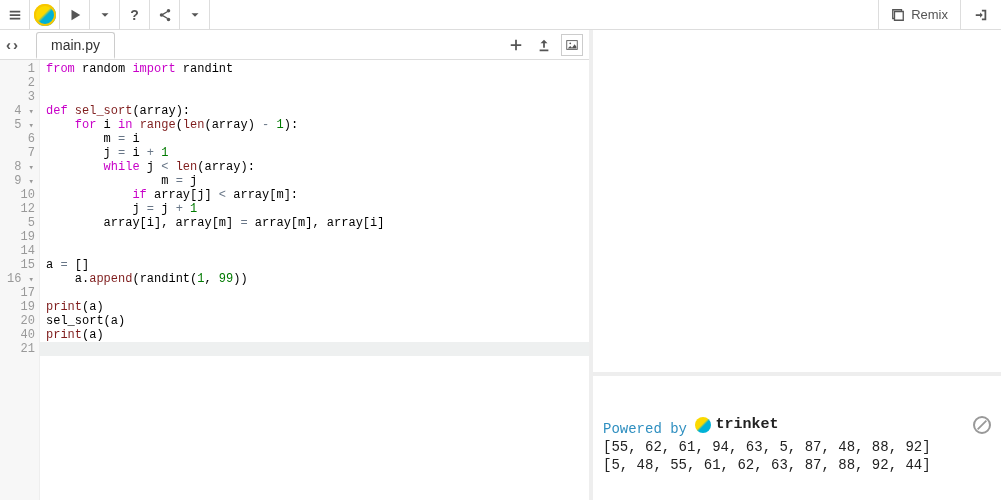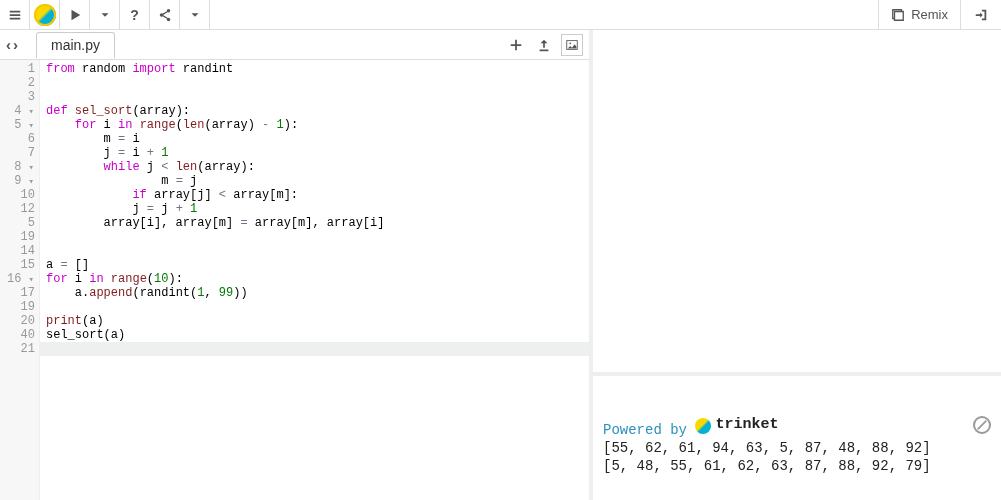--- a/index.html
+++ b/index.html
@@ -25,21 +25,21 @@
 .gutter div{ height:14px; }
 .fold{ color:#999; font-size:9px; padding-right:1px; } .fold::after{content:"▾";}
 .code { flex:1; padding:2px 0 0 6px; position:relative; }
 .code pre{ font-family:inherit; font-size:inherit; line-height:14px; }
 .hl-line{ position:absolute; left:0; right:0; height:14px; background:#eef0f0; }
 .kw{ color:#c800c8; } .fn{ color:#7f1d1d; } .op{ color:#687687; } .num{ color:#007a00; } 
 .right { flex:1; display:flex; flex-direction:column;gap:32px; }
 .out-top{ flex:1; background:#fff; border-bottom:4px solid #eee; }
 .out-bot{ height:92px; background:#fff; padding:8px 10px; font-family:Consolas,"Courier New",monospace; font-size:14px; line-height:18px; color:#222; position:relative; }
 .pow { color:#2f8fc0; }
-.brand { display:inline-flex; align-items:flex-end; font-size:15px; color:#222; }
+.brand { display:inline-flex; align-items:center; font-size:15px; color:#222; }
 .brand .dot{ width:16px; height:16px; border-radius:50%; background:linear-gradient(135deg,#fbd900 45%,#00b2d6 55%); margin-right:4px; }
 .cancel{ position:absolute; right:10px; top:8px; width:18px; height:18px; border:2px solid #999; border-radius:50%; color:#999; display:flex; align-items:center; justify-content:center; font-size:14px; cursor:pointer; }
 </style>
 </head>
 <body>
 
 <div class="topbar">
   <div class="tbtn">
       <svg viewBox="0 0 16 16">
         <path d="M2 3h12v2H2zM2 7h12v2H2zM2 11h12v2H2z"></path>
@@ -151,21 +151,20 @@
           <pre><span>&nbsp;&nbsp;&nbsp;&nbsp;&nbsp;&nbsp;&nbsp;&nbsp;m&nbsp;</span><span class="op">=</span><span>&nbsp;i</span></pre>
           <pre><span>&nbsp;&nbsp;&nbsp;&nbsp;&nbsp;&nbsp;&nbsp;&nbsp;j&nbsp;</span><span class="op">=</span><span>&nbsp;i&nbsp;</span><span class="op">+</span><span>&nbsp;</span><span class="num">1</span></pre>
           <pre><span>&nbsp;&nbsp;&nbsp;&nbsp;&nbsp;&nbsp;&nbsp;&nbsp;</span><span class="kw">while</span><span>&nbsp;j&nbsp;</span><span class="op">&lt;</span><span>&nbsp;</span><span class="fn">len</span><span>(array):</span></pre>
           <pre><span>&nbsp;&nbsp;&nbsp;&nbsp;&nbsp;&nbsp;&nbsp;&nbsp;&nbsp;&nbsp;&nbsp;&nbsp;&nbsp;&nbsp;&nbsp;&nbsp;m&nbsp;</span><span class="op">=</span><span>&nbsp;j</span></pre>
           <pre><span>&nbsp;&nbsp;&nbsp;&nbsp;&nbsp;&nbsp;&nbsp;&nbsp;&nbsp;&nbsp;&nbsp;&nbsp;</span><span class="kw">if</span><span>&nbsp;array[j]&nbsp;</span><span class="op">&lt;</span><span>&nbsp;array[m]:</span></pre>
           <pre><span>&nbsp;&nbsp;&nbsp;&nbsp;&nbsp;&nbsp;&nbsp;&nbsp;&nbsp;&nbsp;&nbsp;&nbsp;j&nbsp;</span><span class="op">=</span><span>&nbsp;j&nbsp;</span><span class="op">+</span><span>&nbsp;</span><span class="num">1</span></pre>
           <pre><span>&nbsp;&nbsp;&nbsp;&nbsp;&nbsp;&nbsp;&nbsp;&nbsp;array[i],&nbsp;array[m]&nbsp;</span><span class="op">=</span><span>&nbsp;array[m],&nbsp;array[i]</span></pre>
           <pre>&nbsp;</pre>
           <pre>&nbsp;</pre>
           <pre><span>a&nbsp;</span><span class="op">=</span><span>&nbsp;[]</span></pre>
-          <pre><span class="kw">for</span><span>&nbsp;i&nbsp;</span><span class="kw">in</span><span>&nbsp;</span><span class="fn">range</span><span>(</span><span class="num">10</span><span>):</span></pre>
           <pre><span>&nbsp;&nbsp;&nbsp;&nbsp;a.</span><span class="fn">append</span><span>(randint(</span><span class="num">1</span><span>,&nbsp;</span><span class="num">99</span><span>))</span></pre>
           <pre>&nbsp;</pre>
           <pre><span class="fn">print</span><span>(a)</span></pre>
           <pre><span>sel_sort(a)</span></pre>
           <pre><span class="fn">print</span><span>(a)</span></pre>
         </div>
     </div>
   </div>
   <div class="right">
     <div class="out-top"></div>
@@ -175,17 +174,17 @@
           <span class="dot"></span>
           <b>trinket</b>
         </span>
       <div class="cancel">
           <svg viewBox="0 0 16 16" width="14" height="14">
             <line x1="3" y1="13" x2="13" y2="3" stroke="#999" stroke-width="2"></line>
           </svg>
         </div>
       <div id="out-lines">
           <div>[55, 62, 61, 94, 63, 5, 87, 48, 88, 92]</div>
-          <div>[5, 48, 55, 61, 62, 63, 87, 88, 92, 79]</div>
+          <div>[5, 48, 55, 61, 62, 63, 87, 88, 92, 44]</div>
         </div>
     </div>
   </div>
 </div>
 
 </body></html>

